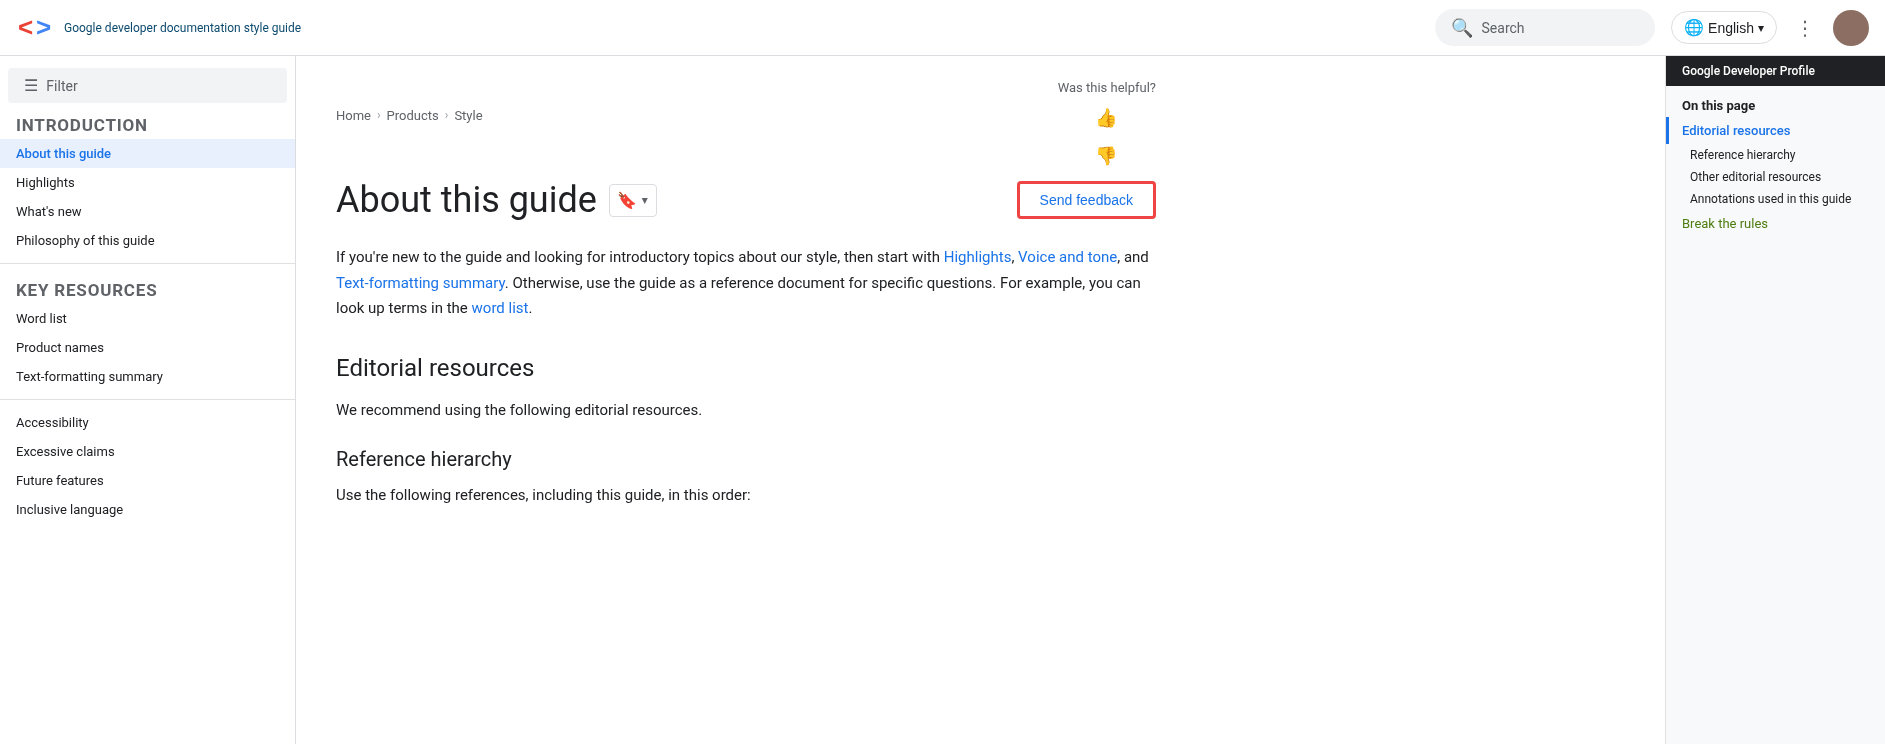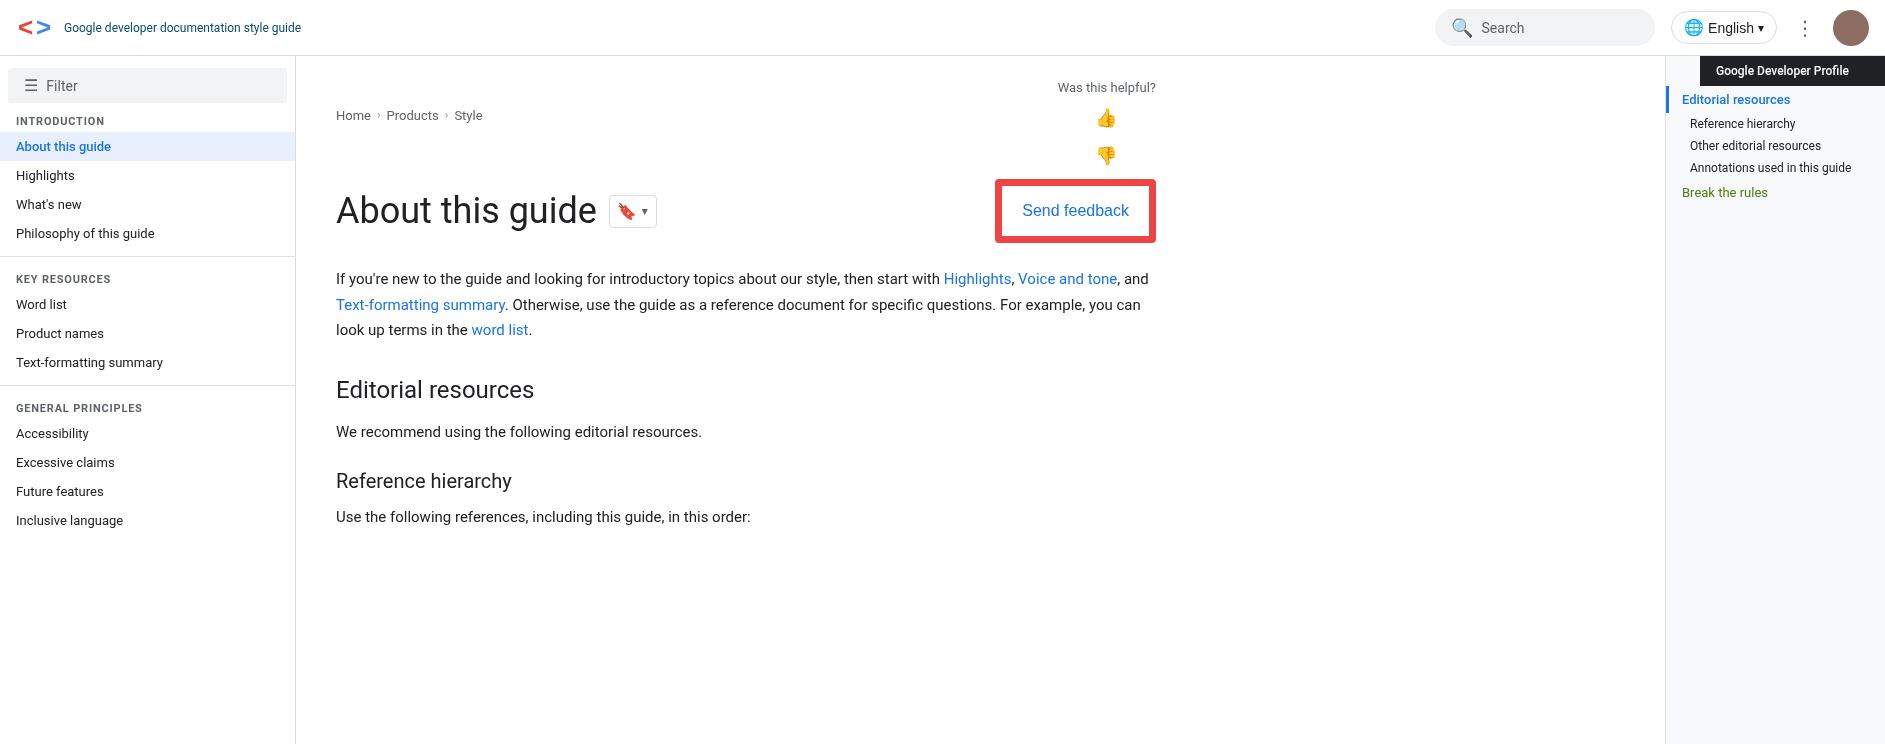--- a/index.html
+++ b/index.html
@@ -111,21 +111,21 @@
       gap: 8px;
       padding: 8px 16px;
       margin: 4px 8px;
       background: #f1f3f4;
       border-radius: 4px;
       cursor: pointer;
       color: #5f6368;
       font-size: 14px;
     }
     .sidebar-section-title {
-      font-size: 11px;
+      font-size: 17px;
       font-weight: 700;
       color: #5f6368;
       text-transform: uppercase;
       letter-spacing: 0.8px;
       padding: 8px 16px 4px 16px;
     }
     .sidebar-item {
       display: block;
       padding: 7px 16px;
       font-size: 13px;
@@ -181,26 +181,26 @@
     }
     .thumb-btn {
       background: none;
       border: none;
       cursor: pointer;
       color: #5f6368;
       font-size: 18px;
       padding: 4px;
     }
     .send-feedback-btn {
-      border: 7px solid #ef4444;
+      border: 3px solid #ef4444;
       border-radius: 4px;
-      padding: 16px 20px;
+      padding: 8px 20px;
       background: #fff;
       color: #1a73e8;
-      font-size: 16px;
+      font-size: 14px;
       font-weight: 500;
       cursor: pointer;
     }
 
     
     .page-title-row {
       display: flex;
       align-items: center;
       gap: 12px;
       margin-bottom: 24px;
@@ -257,21 +257,20 @@
       flex-shrink: 0;
       padding: 0;
     }
 
     .right-sidebar-profile {
       background: #202124;
       color: #fff;
       font-size: 12px;
       padding: 8px 16px;
       font-weight: 500;
-      margin-left: 34px;
     }
 
     .right-toc-item {
       display: block;
       padding: 4px 16px;
       font-size: 13px;
       color: #202124;
       cursor: pointer;
       text-decoration: none;
     }
@@ -329,21 +328,20 @@
 
     <hr class="sidebar-divider">
 
     <div class="sidebar-section-title">Key resources</div>
     <a class="sidebar-item" href="#">Word list</a>
     <a class="sidebar-item" href="#">Product names</a>
     <a class="sidebar-item" href="#">Text-formatting summary</a>
 
     <hr class="sidebar-divider">
 
-    <div class="sidebar-section-title">General principles</div>
     <a class="sidebar-item" href="#">Accessibility</a>
     <a class="sidebar-item" href="#">Excessive claims</a>
     <a class="sidebar-item" href="#">Future features</a>
     <a class="sidebar-item" href="#">Inclusive language</a>
   </nav>
 
   <main class="main-content">
     <div class="content-inner">
 
       <div style="display:flex;justify-content:space-between;align-items:center;margin-bottom:8px;">
@@ -386,20 +384,21 @@
 
         <h3 class="section-heading-sm">Reference hierarchy</h3>
         <p>Use the following references, including this guide, in this order:</p>
       </div>
     </div>
   </main>
 
   <aside class="right-sidebar">
     <div class="right-sidebar-profile">Google Developer Profile</div>
 
+    <div class="right-toc-item" style="padding: 12px 16px 4px 16px; font-weight:700; font-size:13px; color:#202124;">On this page</div>
 
     <a href="#" class="right-toc-item active" style="color:#1a73e8;font-weight:500;padding:6px 16px 6px 13px;border-left:3px solid #1a73e8;display:block;font-size:13px;">Editorial resources</a>
     <a href="#" class="right-toc-item sub">Reference hierarchy</a>
     <a href="#" class="right-toc-item sub">Other editorial resources</a>
     <a href="#" class="right-toc-item sub">Annotations used in this guide</a>
     <a href="#" class="right-toc-item" style="padding: 6px 16px;display:block;font-size:13px;color:#4d7c0f;text-decoration:none;">Break the rules</a>
   </aside>
 
 </div>
 

